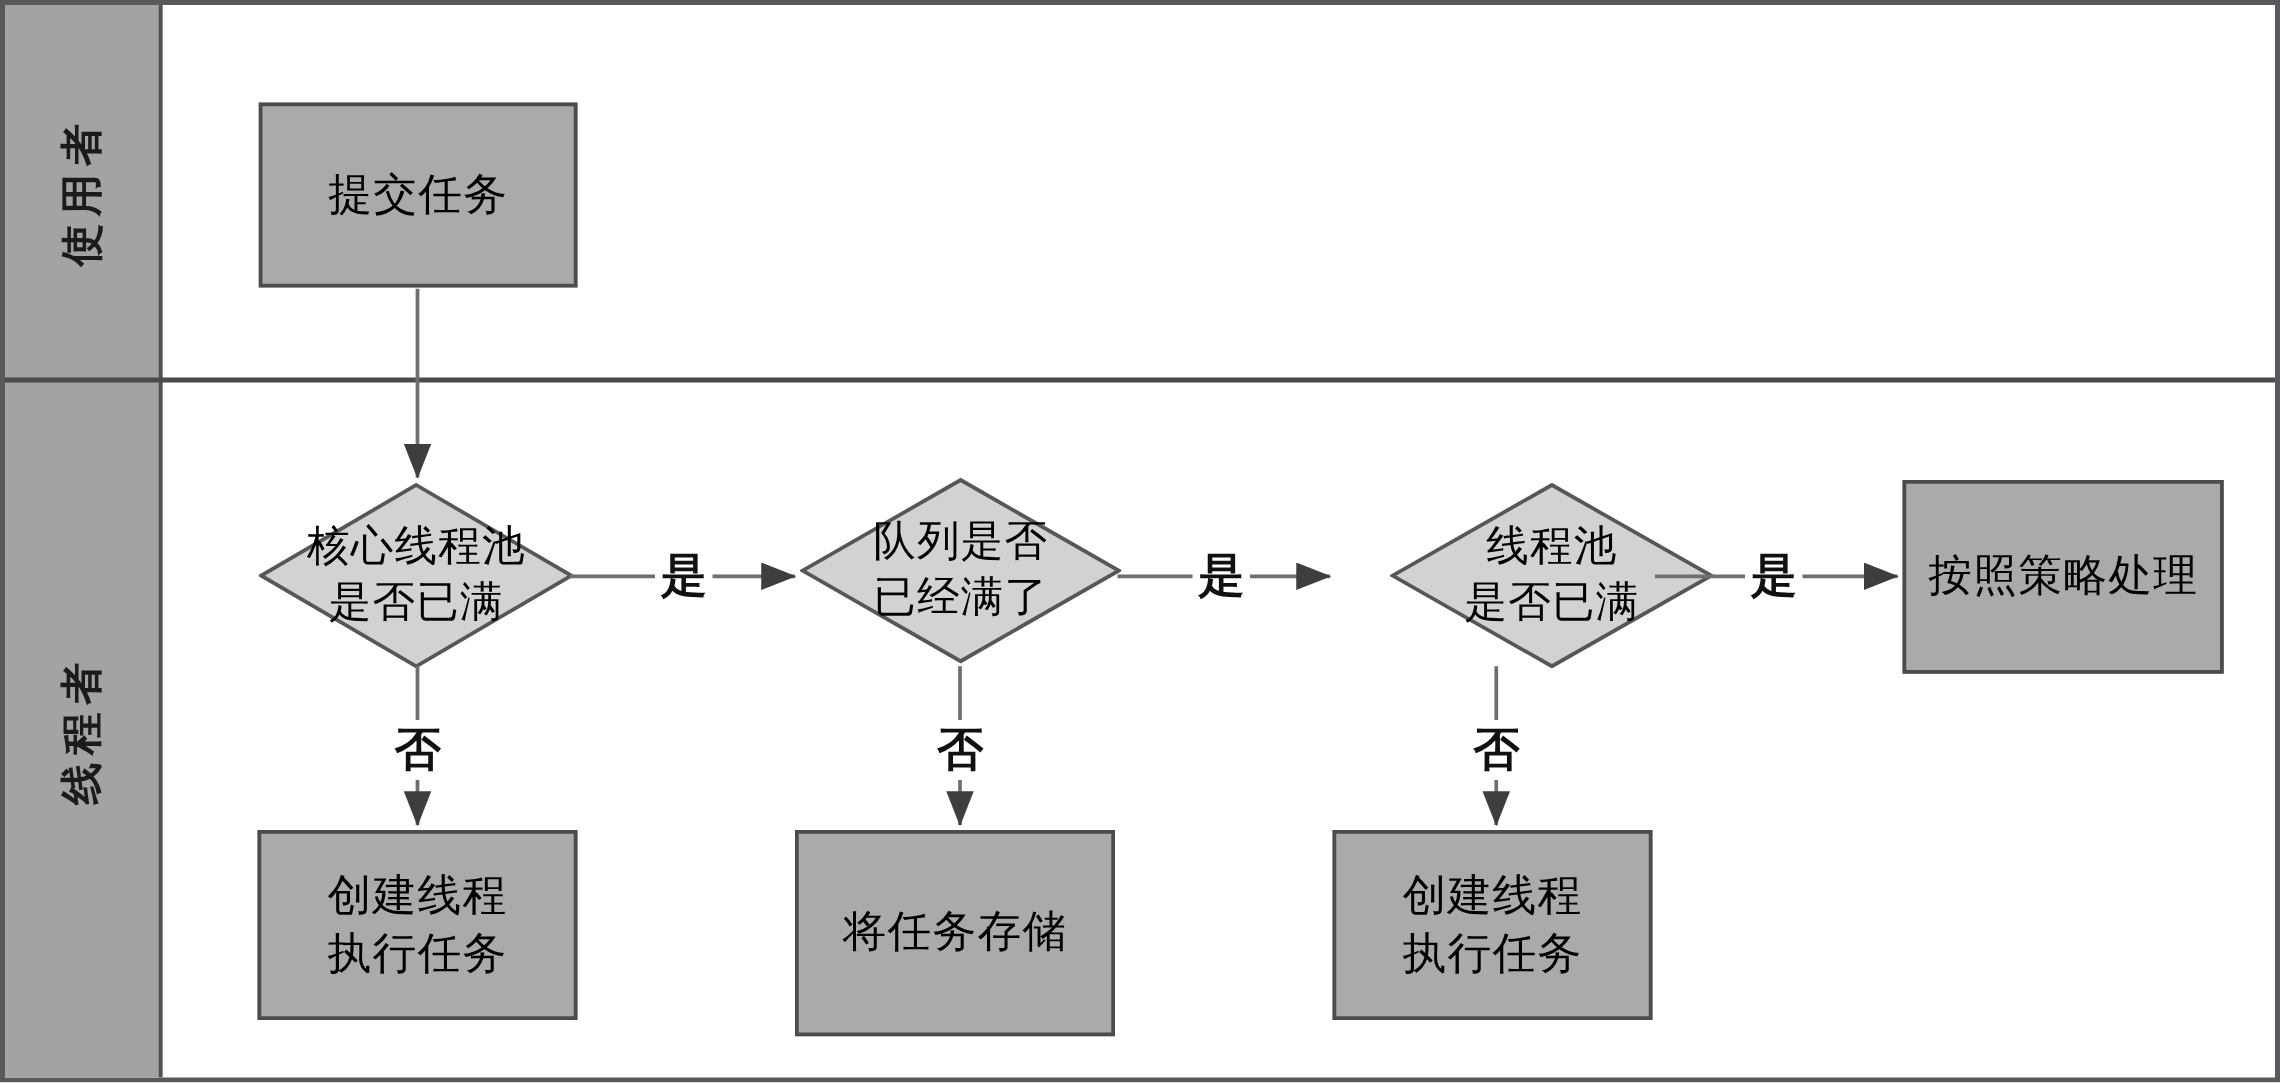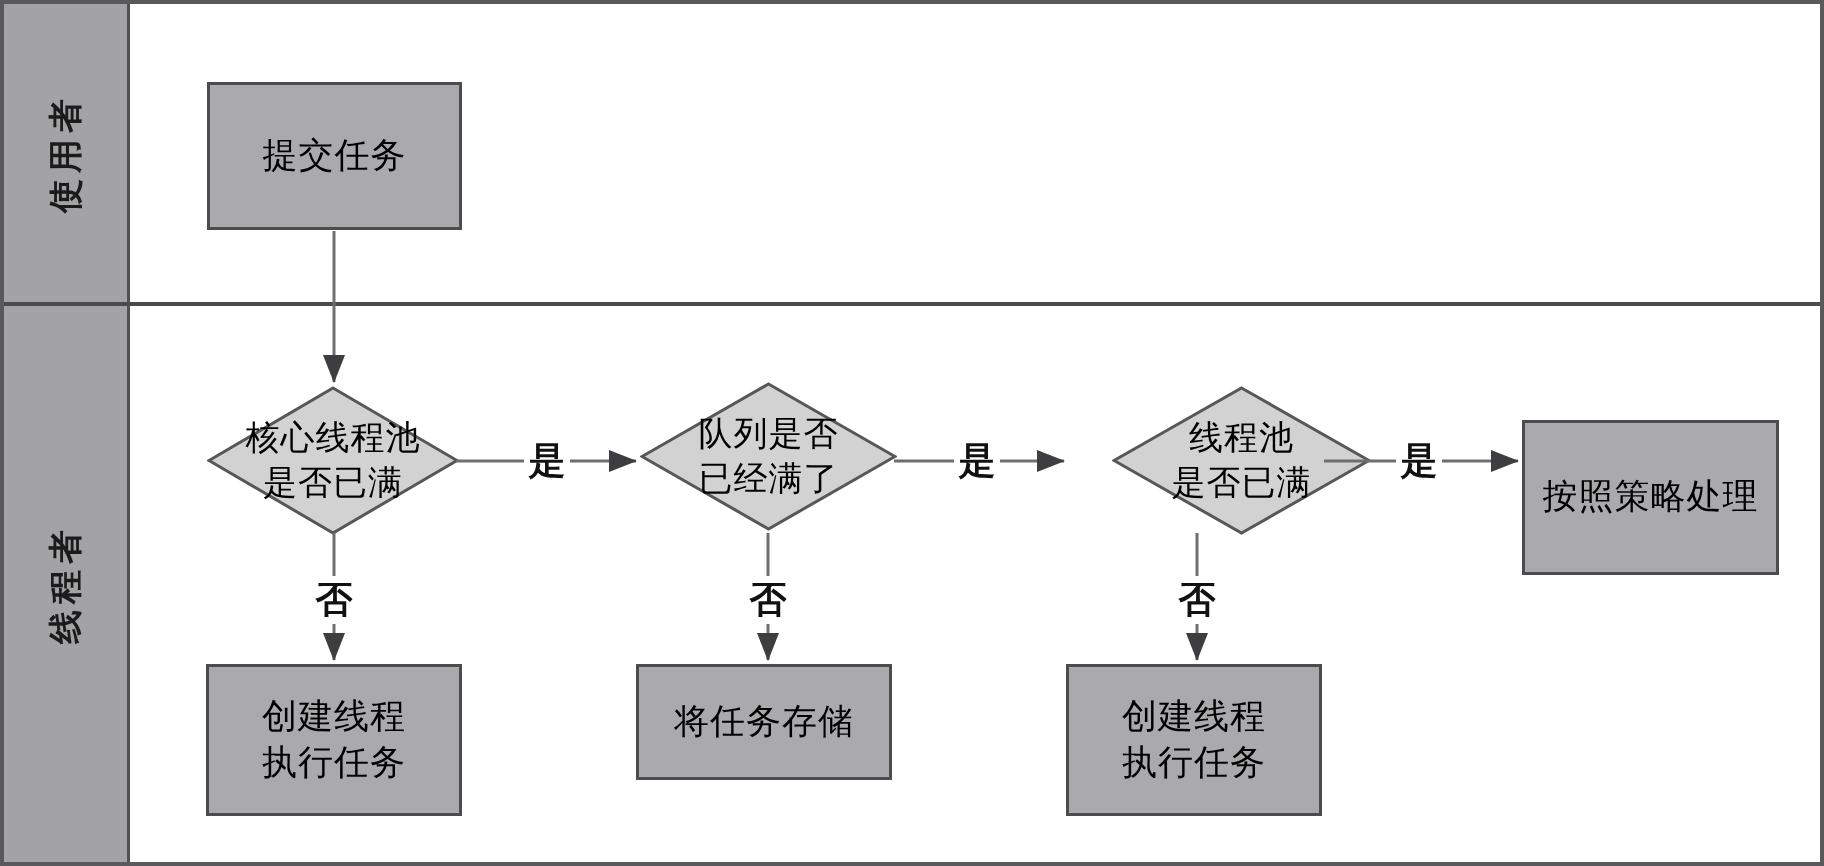--- a/index.html
+++ b/index.html
@@ -91,30 +91,30 @@
     <span class="lane-label">使用者</span>
   </div>
   <div class="lane-label-wrap thread">
     <span class="lane-label">线程者</span>
   </div>
 
   <div class="pbox" style="left:203px;top:78px;width:255px;height:148px;">
     <div class="tline">提交任务</div>
   </div>
 
-  <div class="pbox" style="left:1518px;top:380px;width:257px;height:155px;margin-top:36px;">
+  <div class="pbox" style="left:1518px;top:380px;width:257px;height:155px;">
     <div class="tline">按照策略处理</div>
   </div>
 
   <div class="pbox" style="left:202px;top:660px;width:256px;height:152px;">
     <div class="tline">创建线程</div>
     <div class="tline">执行任务</div>
   </div>
 
-  <div class="pbox" style="left:632px;top:660px;width:256px;height:116px;">
+  <div class="pbox" style="left:632px;top:660px;width:256px;height:165px;">
     <div class="tline">将任务存储</div>
   </div>
 
   <div class="pbox" style="left:1062px;top:660px;width:256px;height:152px;">
     <div class="tline">创建线程</div>
     <div class="tline">执行任务</div>
   </div>
 
   <div class="diamond" style="left:203px;top:382px;width:252px;height:149px;">
     <svg width="252" height="149" viewBox="0 0 252 149">

